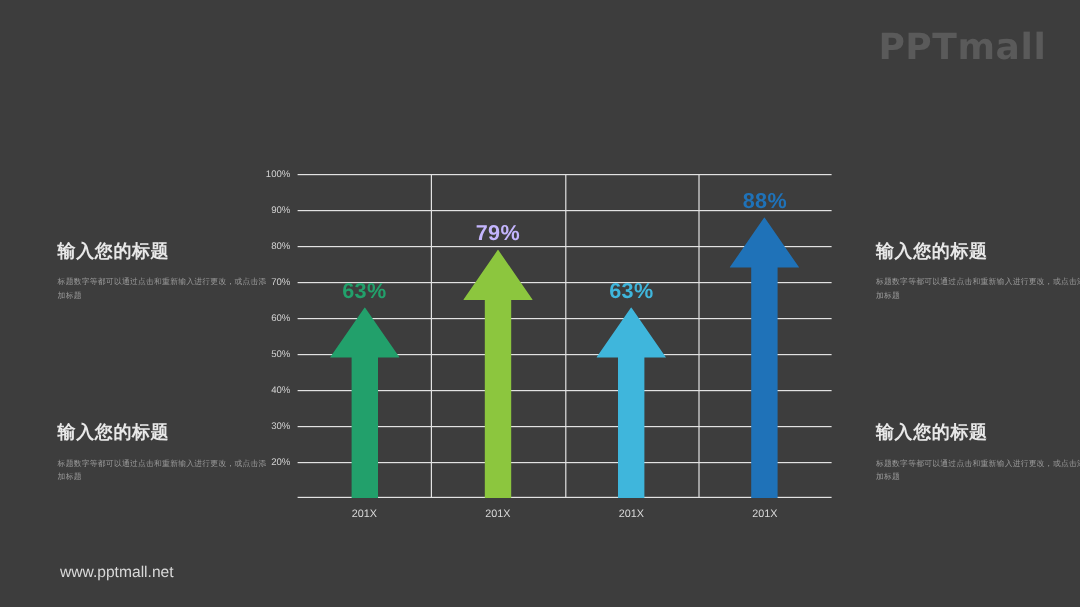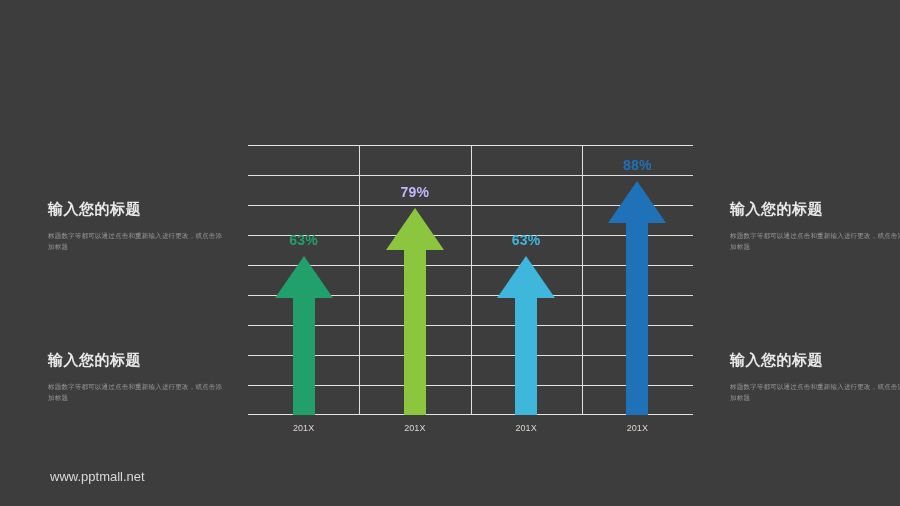--- a/index.html
+++ b/index.html
@@ -131,40 +131,41 @@
     width: 58px;
   }
   .arrow {
     width: 58px;
     display: block;
   }
   .value-label {
     position: absolute;
     left: 50%;
     transform: translateX(-50%);
-    font-size: 14px;
+    font-size: 18px;
     font-weight: bold;
     white-space: nowrap;
     letter-spacing: 0.3px;
   }
   .x-label {
     position: absolute;
     top: 278px;
     left: 50%;
     transform: translateX(-50%);
     font-size: 9px;
     color: #d8d8d8;
     white-space: nowrap;
   }
 </style>
 </head>
 <body>
 
 <div id="slide">
 
+  <div id="logo">PPTmall</div>
 
   <div id="footer">www.pptmall.net</div>
 
   <div class="side-block tl">
     <p class="side-title">输入您的标题</p>
     <p class="side-body">标题数字等都可以通过点击和重新输入进行更改，或点击添加标题</p>
   </div>
 
   <div class="side-block bl">
     <p class="side-title">输入您的标题</p>
@@ -175,20 +176,31 @@
     <p class="side-title">输入您的标题</p>
     <p class="side-body">标题数字等都可以通过点击和重新输入进行更改，或点击添加标题</p>
   </div>
 
   <div class="side-block br">
     <p class="side-title">输入您的标题</p>
     <p class="side-body">标题数字等都可以通过点击和重新输入进行更改，或点击添加标题</p>
   </div>
 
   <div id="chart">
+    <div id="y-axis">
+        <div class="y-tick" style="top: 0px;">100%</div>
+        <div class="y-tick" style="top: 30px;">90%</div>
+        <div class="y-tick" style="top: 60px;">80%</div>
+        <div class="y-tick" style="top: 90px;">70%</div>
+        <div class="y-tick" style="top: 120px;">60%</div>
+        <div class="y-tick" style="top: 150px;">50%</div>
+        <div class="y-tick" style="top: 180px;">40%</div>
+        <div class="y-tick" style="top: 210px;">30%</div>
+        <div class="y-tick" style="top: 240px;">20%</div>
+      </div>
     <div id="plot">
       <div id="baseline"></div>
     <div class="h-grid" style="top: 0px;"></div>
         <div class="h-grid" style="top: 30px;"></div>
         <div class="h-grid" style="top: 60px;"></div>
         <div class="h-grid" style="top: 90px;"></div>
         <div class="h-grid" style="top: 120px;"></div>
         <div class="h-grid" style="top: 150px;"></div>
         <div class="h-grid" style="top: 180px;"></div>
         <div class="h-grid" style="top: 210px;"></div>

